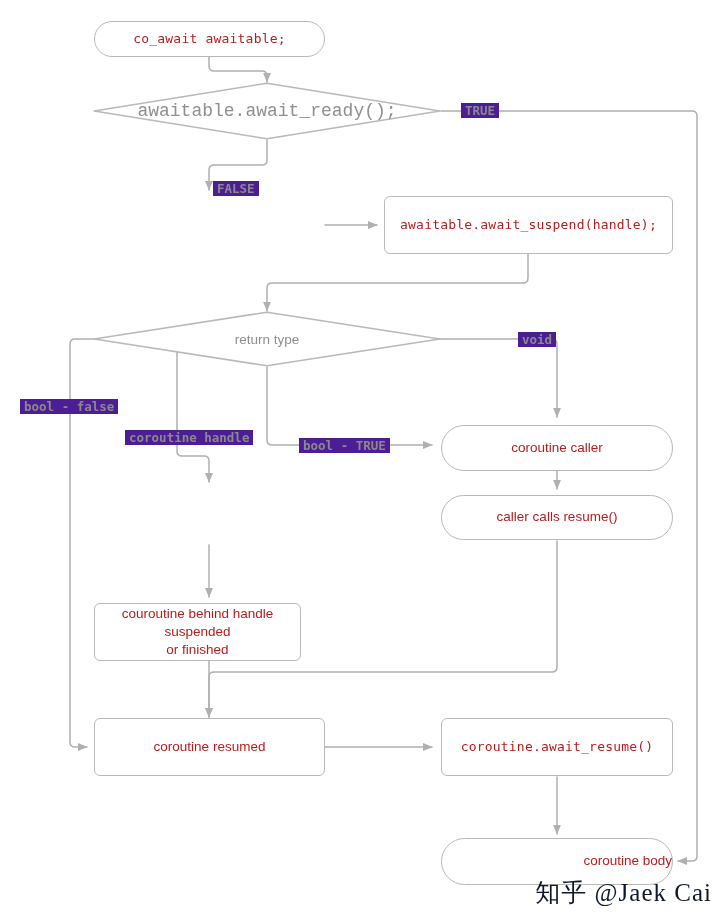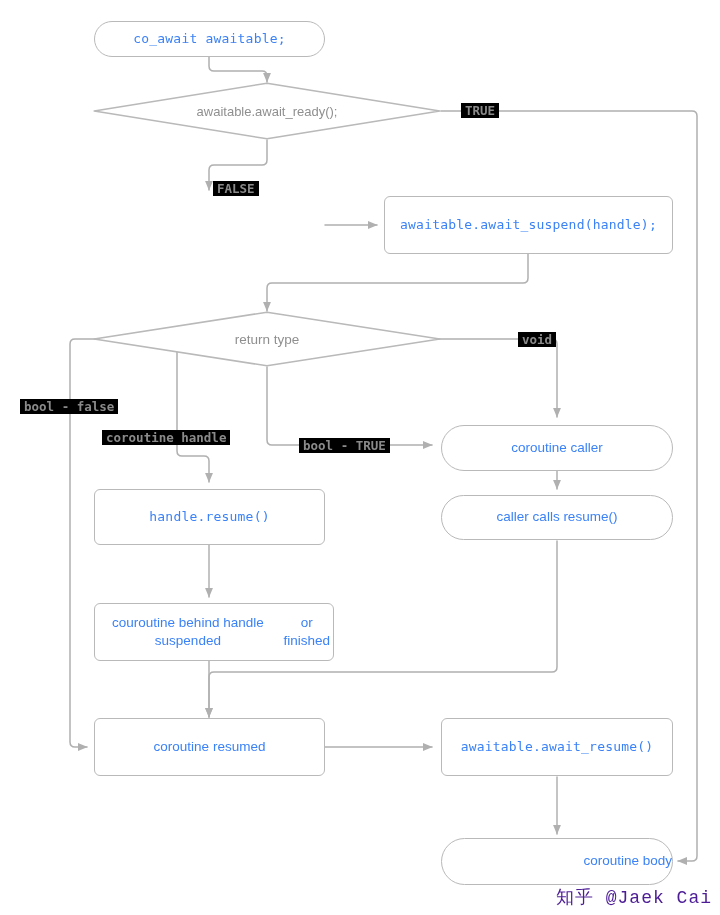--- a/index.html
+++ b/index.html
@@ -22,21 +22,21 @@
     left: 0;
     top: 0;
     width: 720px;
     height: 915px;
   }
   .node {
     position: absolute;
     box-sizing: border-box;
     border: 1.6px solid #b9b9b9;
     background: #ffffff;
-    color: #3b82f6;
+    color: #b91c1c;
     display: flex;
     align-items: center;
     justify-content: center;
     text-align: center;
     line-height: 1.35;
     z-index: 3;
   }
   .node.rect {
     border-radius: 6px;
   }
@@ -68,45 +68,45 @@
     top: 0;
     width: 100%;
     height: 100%;
     display: flex;
     align-items: center;
     justify-content: center;
     color: #8f8f8f;
     pointer-events: none;
   }
   .diamond-label.mono {
-    font-family: Liberation Sans, sans-serif;
-    font-size: 13px;
+    font-family: Liberation Mono, monospace;
+    font-size: 18px;
   }
   .diamond-label.sans {
     font-family: "Liberation Sans", sans-serif;
     font-size: 13.5px;
   }
   .edge-label {
     position: absolute;
     font-family: "DejaVu Sans Mono", "Liberation Mono", monospace;
     font-size: 12.5px;
     font-weight: bold;
     color: #8a8a8a;
-    background: #000000;
+    background: #4c1d95;
     padding: 0 4px;
     white-space: nowrap;
     z-index: 4;
   }
   .watermark {
     position: absolute;
     right: 8px;
     bottom: 6px;
-    font-family: Liberation Mono, monospace;
-    font-size: 18px;
-    color: #4c1d95;
+    font-family: Liberation Serif, serif;
+    font-size: 25px;
+    color: #0f172a;
     white-space: nowrap;
     letter-spacing: 1px;
     z-index: 5;
   }
 </style>
 </head>
 <body>
 
 <div id="canvas">
 
@@ -174,48 +174,45 @@
   </div>
 
   <div class="node stadium sans" style="left:441px; top:425px; width:232px; height:46px;">
     <span>coroutine caller</span>
   </div>
 
   <div class="node stadium sans" style="left:441px; top:495px; width:232px; height:45px;justify-content:center;">
     <span>caller calls resume()</span>
   </div>
 
-  <div class="node rect mono" style="left:94px; top:489px; width:231px; height:56px;">
-    <span>handle.resume()</span>
-  </div>
-
-  <div class="node rect sans" style="left:94px; top:603px; width:240px; height:58px; flex-direction:row;">
+
+  <div class="node rect sans" style="left:94px; top:603px; width:207px; height:58px; flex-direction:column;">
     <span>couroutine behind handle suspended</span>
     <span>or finished</span>
   </div>
 
   <div class="node rect sans" style="left:94px; top:718px; width:231px; height:58px;">
     <span>coroutine resumed</span>
   </div>
 
   <div class="node rect mono" style="left:441px; top:718px; width:232px; height:58px;">
-    <span>awaitable.await_resume()</span>
+    <span>coroutine.await_resume()</span>
   </div>
 
   <div class="node stadium sans" style="left:441px; top:838px; width:232px; height:47px;justify-content:flex-end;">
     <span>coroutine body</span>
   </div>
 
   <div class="edge-label" style="left:461px; top:103px;">TRUE</div>
 
   <div class="edge-label" style="left:213px; top:157px;margin-top:24px;">FALSE</div>
 
   <div class="edge-label" style="left:20px; top:399px;">bool - false</div>
 
-  <div class="edge-label" style="left:102px; top:430px;text-align:right;">coroutine handle</div>
+  <div class="edge-label" style="left:125px; top:430px;text-align:right;">coroutine handle</div>
 
   <div class="edge-label" style="left:299px; top:438px;">bool - TRUE</div>
 
   <div class="edge-label" style="left:478px; top:332px;margin-left:40px;">void</div>
 
   <div class="watermark">知乎 @Jaek Cai</div>
 
 </div>
 
 </body></html>

